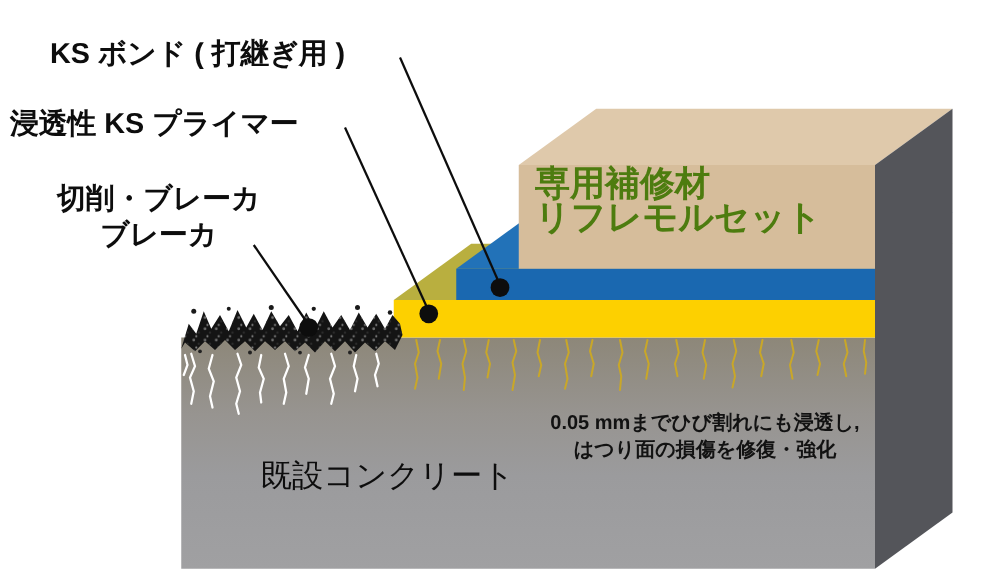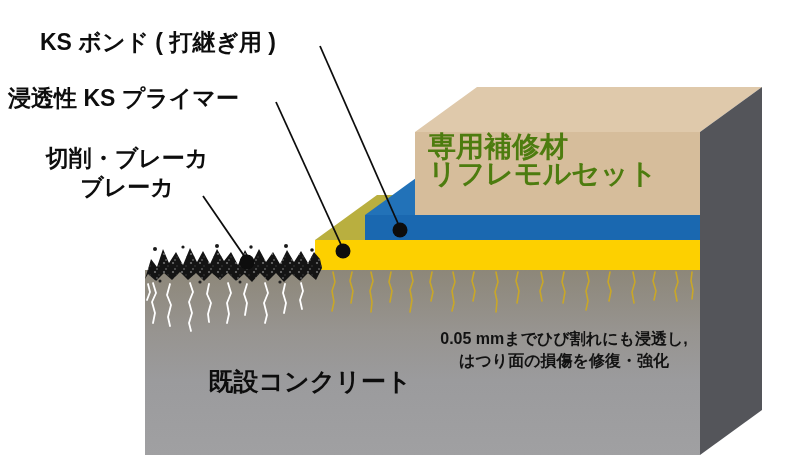--- a/index.html
+++ b/index.html
@@ -10,21 +10,21 @@
     overflow:hidden;
     font-family:"Liberation Sans","DejaVu Sans",sans-serif;
     color:#0d0d0d;
   }
   .stage svg{position:absolute;left:0;top:0;z-index:1;}
   .lbl{position:absolute;z-index:2;white-space:nowrap;}
   .callout{font-size:23px;font-weight:700;line-height:29px;}
   .callout-center{text-align:center;white-space:normal;}
   .repair{font-size:28px;font-weight:700;line-height:27px;color:#4d7c0f;}
   .note{font-size:16px;font-weight:600;line-height:22px;text-align:center;white-space:normal;color:#121212;}
-  .base-label{font-size:25px;font-weight:700;line-height:31px;text-align:center;white-space:normal;}
+  .base-label{font-size:25px;font-weight:400;line-height:31px;text-align:center;white-space:normal;}
 </style>
 </head>
 <body>
 
 <div class="stage">
 
   <svg width="785" height="464" viewBox="0 0 785 464">
     <defs>
       <linearGradient id="concGrad" x1="0" y1="0" x2="0" y2="1">
         <stop offset="0" stop-color="#8d8779"></stop>

